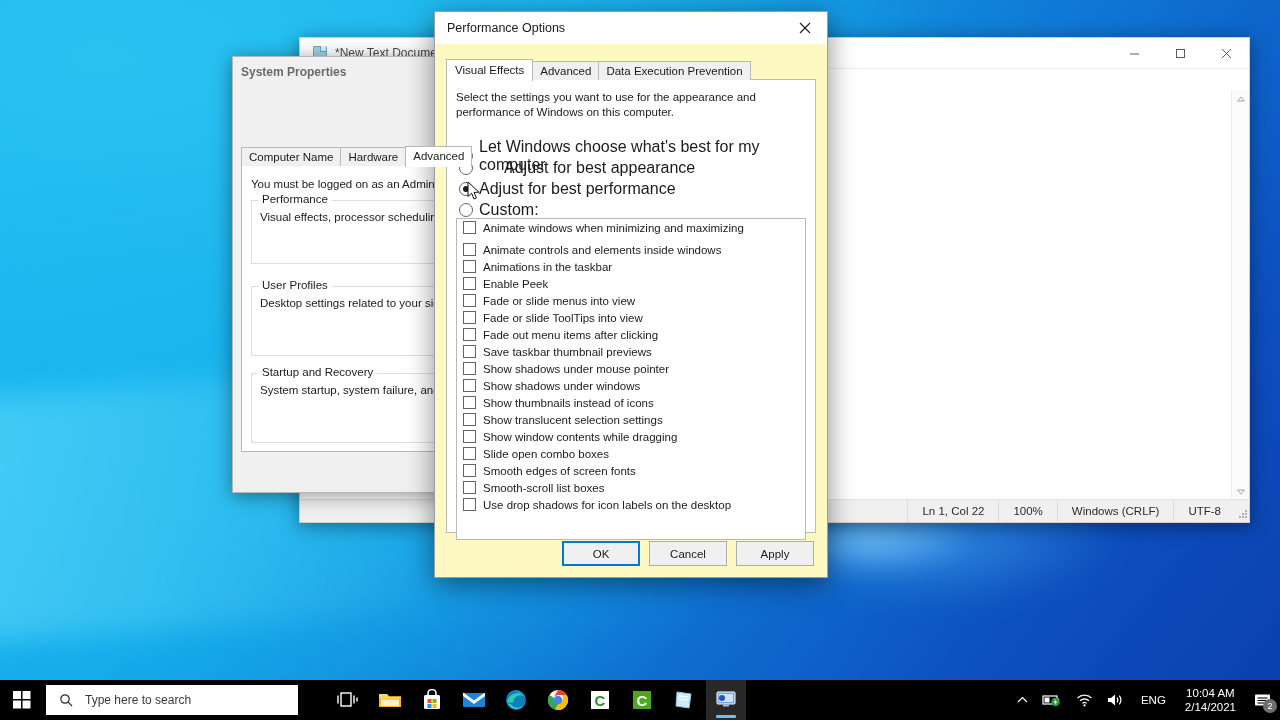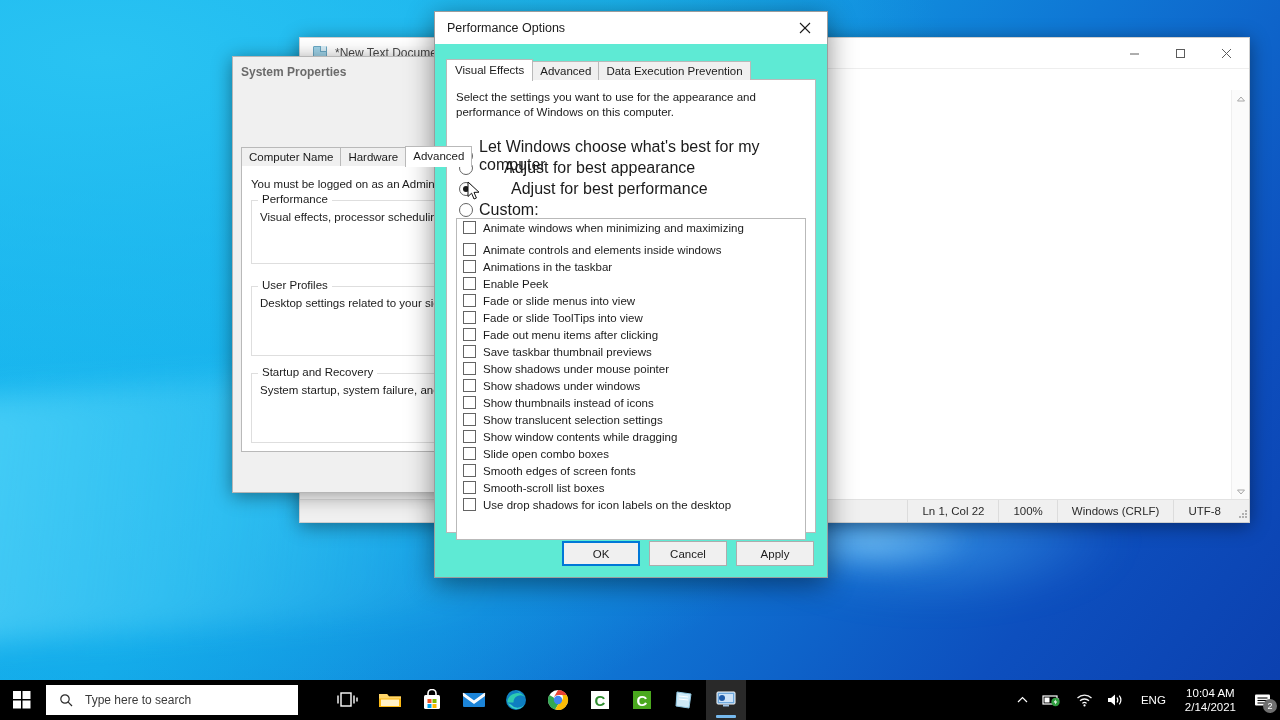--- a/index.html
+++ b/index.html
@@ -65,21 +65,21 @@
   .sp-tab{border:1px solid #b9b9b9;border-bottom:none;background:#f0f0f0;padding:3px 7px 3px 7px;margin-right:-1px;white-space:nowrap;}
   .sp-tab.active{background:#fff;padding-bottom:5px;margin-bottom:-1px;position:relative;z-index:3;}
   #sp-page{position:absolute;left:8px;top:108px;right:-250px;bottom:40px;background:#fff;border:1px solid #b9b9b9;}
   #sp-admin{position:absolute;left:18px;top:121px;font-size:11.5px;color:#1b1b1b;white-space:nowrap;}
   .sp-group{position:absolute;left:18px;border:1px solid #dedede;}
   .sp-group .legend{position:absolute;left:6px;top:-8px;background:#fff;padding:0 4px;font-size:11.5px;color:#1b1b1b;white-space:nowrap;}
   .sp-group .desc{position:absolute;left:8px;top:10px;font-size:11.5px;color:#1b1b1b;white-space:nowrap;}
   #sp-okbtn{position:absolute;left:395px;top:463px;width:75px;height:23px;background:#f0f0f0;border:1px solid #adadad;font-size:11.5px;color:#1b1b1b;display:flex;align-items:center;justify-content:center;}
 
   
-  #perfopts{left:434px;top:11px;width:392px;height:565px;border:1px solid #9c9c9c;background:#5eead4;
+  #perfopts{left:434px;top:11px;width:392px;height:565px;border:1px solid #9c9c9c;background:#fef9c3;
             box-shadow:0 6px 26px rgba(0,0,0,.45);}
   #po-titlebar{height:32px;background:#fff;display:flex;align-items:center;}
   #po-title{font-size:12.5px;color:#1b1b1b;margin-left:12px;}
   #po-close{margin-left:auto;width:45px;height:32px;display:flex;align-items:center;justify-content:center;color:#1b1b1b;}
   #po-tabstrip{position:absolute;left:11px;top:47px;display:flex;align-items:flex-end;font-size:11.5px;color:#1b1b1b;z-index:3;}
   .po-tab{border:1px solid #b9b9b9;border-bottom:none;background:#f0f0f0;padding:3px 7px;margin-right:-1px;white-space:nowrap;}
   .po-tab.active{background:#fff;padding:4px 8px 5px 8px;margin-bottom:-1px;position:relative;z-index:4;}
   #po-page{position:absolute;left:11px;top:67px;right:11px;bottom:44px;background:#fff;border:1px solid #b9b9b9;}
   #po-intro{position:absolute;left:21px;top:78px;width:320px;font-size:11.5px;line-height:15px;color:#1b1b1b;}
 
@@ -234,21 +234,21 @@
   <div id="po-intro">Select the settings you want to use for the appearance and performance of Windows on this computer.</div>
 
   <div class="radio-row" style="top:126px;">
     <span class="radio"></span>
     <span>Let Windows choose what's best for my computer</span>
   </div>
   <div class="radio-row" style="top:147px;gap:25px;">
     <span class="radio"></span>
     <span>Adjust for best appearance</span>
   </div>
-  <div class="radio-row" style="top:168px;gap:32px;">
+  <div class="radio-row" style="top:168px;">
     <span class="radio on"></span>
     <span>Adjust for best performance</span>
   </div>
   <div class="radio-row" style="top:189px;">
     <span class="radio"></span>
     <span>Custom:</span>
   </div>
 
   <div id="po-listbox">
     <div class="chk-row">

